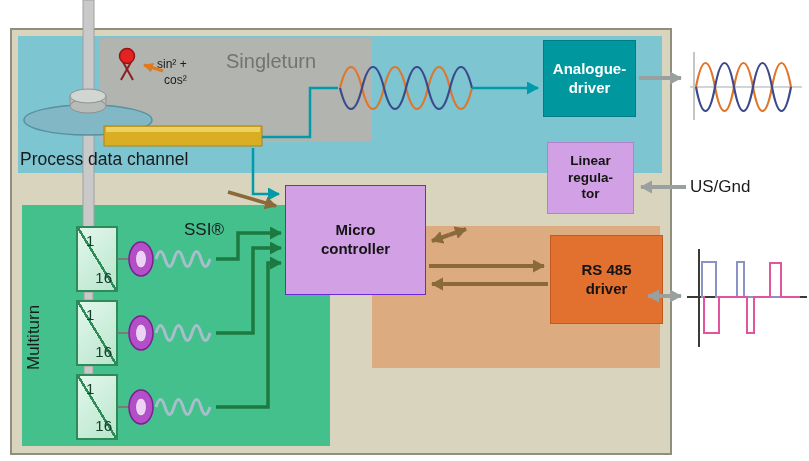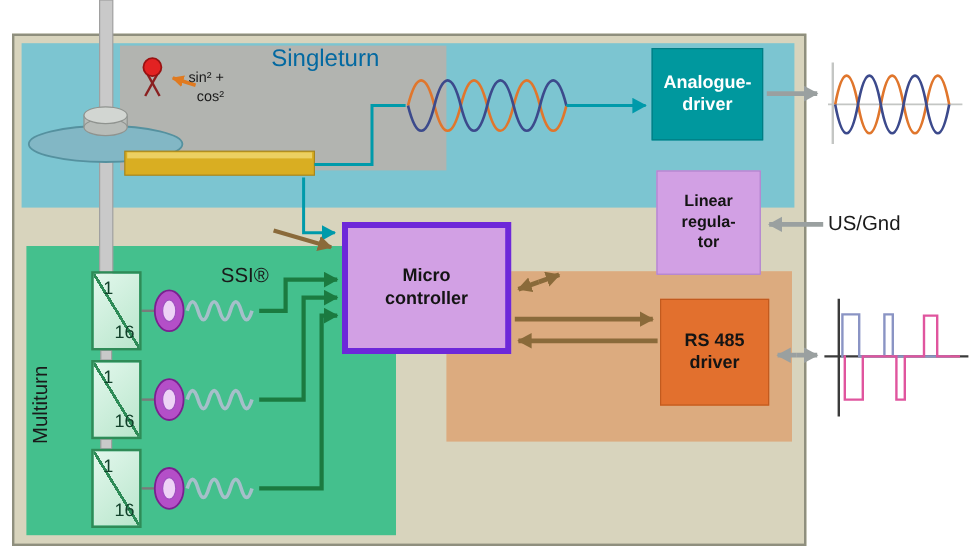--- a/index.html
+++ b/index.html
@@ -19,35 +19,35 @@
   .gray-box{position:absolute;left:100px;top:38px;width:272px;height:104px;
     background:var(--gray-box);z-index:3;}
   
   .svg-under{position:absolute;left:0;top:0;z-index:3;pointer-events:none;}
   .svg-over{position:absolute;left:0;top:0;z-index:6;pointer-events:none;}
   
   .box{position:absolute;display:flex;flex-direction:column;align-items:center;justify-content:center;
     font-weight:bold;font-size:15px;line-height:1.25;color:#141414;z-index:4;box-sizing:border-box;}
   .box-analogue{left:543px;top:40px;width:93px;height:77px;background:var(--teal-dark);color:#fff;border:1px solid #007d84;}
   .box-eeprom{left:428px;top:146px;width:104px;height:78px;background:var(--purple-box);border:1px solid #b183cd;}
-  .box-linear{left:547px;top:142px;width:87px;height:87px;background:var(--purple-box);border:1px solid #b183cd;font-size:13.5px;}
-  .box-micro{left:285px;top:185px;width:141px;height:110px;background:var(--purple-box);border:5px solid #6d28d9;}
-  .box-rs485{left:550px;top:249px;width:91px;height:89px;background:var(--orange-box);border:1px solid #c25a1e;}
+  .box-linear{left:547px;top:142px;width:87px;height:72px;background:var(--purple-box);border:1px solid #b183cd;font-size:13.5px;}
+  .box-micro{left:285px;top:185px;width:141px;height:110px;background:var(--purple-box);border:1px solid #6d28d9;}
+  .box-rs485{left:550px;top:235px;width:113px;height:89px;background:var(--orange-box);border:1px solid #c25a1e;}
   
   .reducer{position:absolute;left:76px;width:42px;height:66px;box-sizing:border-box;
     border:2px solid var(--reducer-border);z-index:4;font-size:15px;color:#12402a;
     background:
       linear-gradient(to top right,transparent calc(50% - 1.2px),var(--reducer-border) calc(50% - 1.2px),var(--reducer-border) calc(50% + 1.2px),transparent calc(50% + 1.2px)),
       linear-gradient(135deg,#e2f7ec,#b9e6cc);}
   .reducer .num{position:absolute;top:4px;left:8px;}
   .reducer .den{position:absolute;bottom:4px;right:4px;}
   .reducer-1{top:226px;}.reducer-2{top:300px;}.reducer-3{top:374px;}
   
   .lbl{position:absolute;z-index:8;font-size:17px;color:#1a1a1a;white-space:nowrap;}
-  .lbl-singleturn{left:226px;top:38px;font-size:20px;color:#0369a1;}
+  .lbl-singleturn{left:226px;top:50px;font-size:20px;color:#737373;}
   .lbl-process{left:20px;top:149px;font-size:17.5px;}
   .lbl-ssi{left:184px;top:177px;margin-top:43px;}
   .lbl-parameter{left:382px;top:342px;}
   .lbl-usgnd{left:690px;top:177px;}
   .lbl-multiturn{left:24px;top:252px;height:170px;display:flex;align-items:center;justify-content:center;
     writing-mode:vertical-rl;transform:rotate(180deg);}
   .lbl-sincos{left:157px;top:57px;font-size:12px;font-weight:normal;line-height:1.3;white-space:nowrap;text-align:right;}
   
   .ln{fill:none;}
   .sq{stroke-linecap:square;}
@@ -207,20 +207,21 @@
 
     <g>
       <path class="ln dark w2 sq" d="M699 250 V346"></path>
       <path class="ln dark w2 sq" d="M688 297 H806"></path>
       <path class="ln bluewave w2 sq" d="M702 297 V262 H716 V297 H737 V262 H744 V297 H791"></path>
       <path class="ln pinkwave w2 sq" d="M704 297 V333 H719 V297 H747 V333 H754 V297 H770 V263 H781 V297 H799"></path>
     </g>
   </svg>
 
   <div class="lbl lbl-singleturn">Singleturn</div>
+  <div class="lbl lbl-process">Process data channel</div>
   <div class="lbl lbl-ssi">SSI®</div>
   <div class="lbl lbl-multiturn">Multiturn</div>
   <div class="lbl lbl-usgnd">US/Gnd</div>
   <div class="lbl lbl-sincos">
     <div>sin² +</div>
     <div>cos²</div>
   </div>
 
 </div>
 

